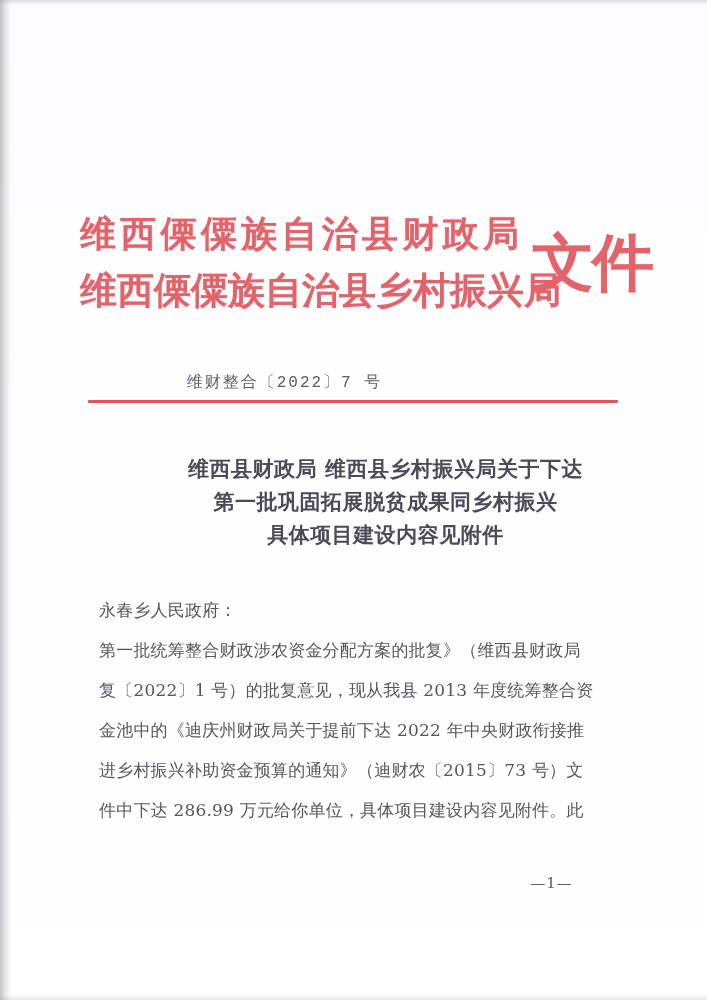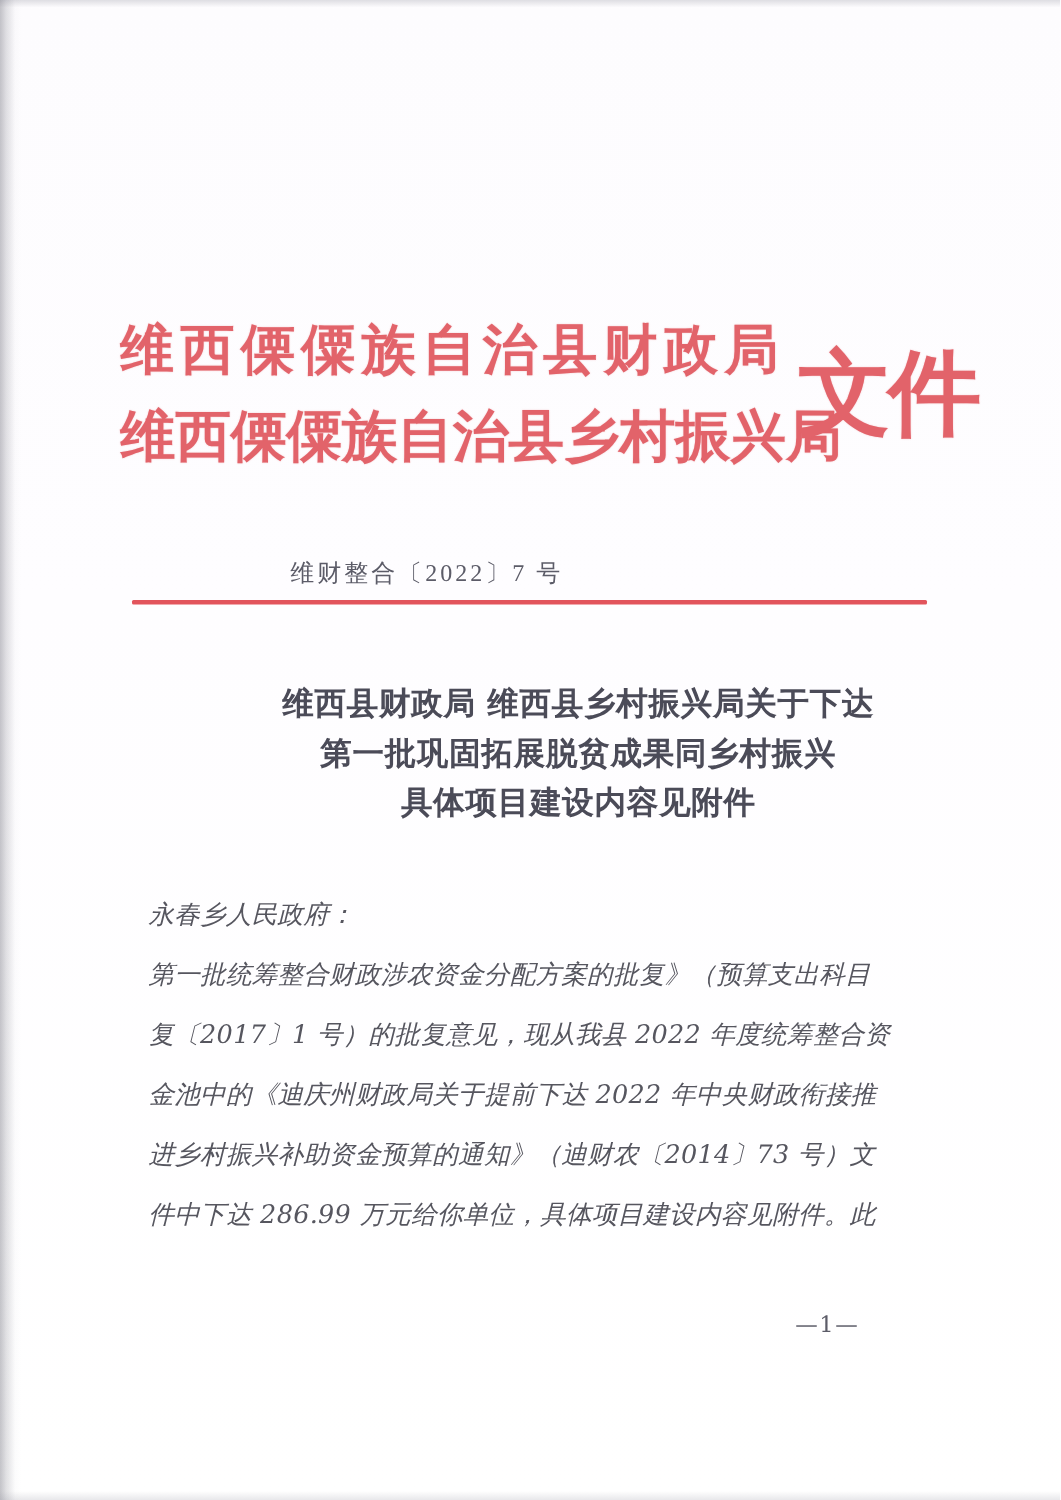--- a/index.html
+++ b/index.html
@@ -95,21 +95,21 @@
   .doc-number {
     position: absolute;
     left: 0;
     top: 372px;
     width: 569px;
     text-align: center;
     font-size: 16px;
     line-height: 22px;
     color: #5c5c68;
     letter-spacing: 2px;
-    font-family: Liberation Serif, serif;
+    font-family: Liberation Mono, monospace;
   }
   .red-rule {
     position: absolute;
     left: 88px;
     top: 400px;
     width: 530px;
     height: 3px;
     background: #e2545c;
     border-radius: 1px;
   }
@@ -139,21 +139,20 @@
     width: 516px;
     color: #56565f;
     font-size: 17px;
     line-height: 40px;
     font-family: "DejaVu Serif", "Liberation Serif", serif;
   }
   .body-line {
     display: block;
     white-space: nowrap;
     letter-spacing: 0.2px;
-    font-style: italic;
   }
   .body-line.indent { text-indent: 36px; }
 
   
   .page-number {
     position: absolute;
     left: 0;
     top: 874px;
     width: 707px;
     text-align: center;
@@ -190,24 +189,24 @@
   <div class="red-rule"></div>
 
   <div class="doc-title">
     <span class="tline">维西县财政局 维西县乡村振兴局关于下达</span>
     <span class="tline">第一批巩固拓展脱贫成果同乡村振兴</span>
     <span class="tline">具体项目建设内容见附件</span>
   </div>
 
   <div class="doc-body">
     <span class="body-line">永春乡人民政府：</span>
-    <span class="body-line">第一批统筹整合财政涉农资金分配方案的批复》（预算支出科目</span>
-    <span class="body-line">复〔2017〕1 号）的批复意见，现从我县 2022 年度统筹整合资</span>
+    <span class="body-line">第一批统筹整合财政涉农资金分配方案的批复》（维西县财政局</span>
+    <span class="body-line">复〔2022〕1 号）的批复意见，现从我县 2013 年度统筹整合资</span>
     <span class="body-line">金池中的《迪庆州财政局关于提前下达 2022 年中央财政衔接推</span>
-    <span class="body-line">进乡村振兴补助资金预算的通知》（迪财农〔2014〕73 号）文</span>
+    <span class="body-line">进乡村振兴补助资金预算的通知》（迪财农〔2015〕73 号）文</span>
     <span class="body-line">件中下达 286.99 万元给你单位，具体项目建设内容见附件。此</span>
   </div>
 
   <div class="page-number">
     <span class="pn-inner">—1—</span>
   </div>
 
 </div>
 
 </body></html>

